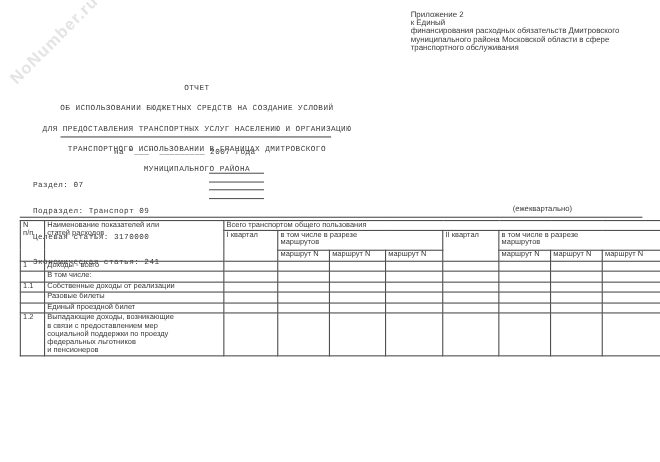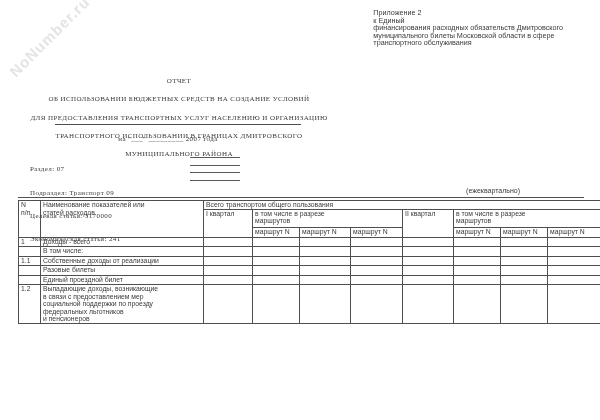--- a/index.html
+++ b/index.html
@@ -12,21 +12,21 @@
     position:absolute; left:6px; top:68px;
     transform:rotate(-45deg); transform-origin:0 0;
     font-size:15px; font-weight:bold; letter-spacing:1px;
     color:#e4e4e4; white-space:nowrap;
   }
   .appendix {
     position:absolute; top:9px; right:37px;
     font-size:7.2px; line-height:7.6px; white-space:nowrap;
   }
   .appendix .indent { padding-right:33px; }
-  .mono { font-family:Liberation Serif, serif; letter-spacing:0.4px; }
+  .mono { font-family:Liberation Mono, monospace; letter-spacing:0.4px; }
   .title-block {
     position:absolute; left:18px; top:66px; width:322px;
     font-size:7px; line-height:6.1px; text-align:center; white-space:pre;
   }
   .org-name {
     position:absolute; left:18px; top:109px; width:322px;
     font-size:7px; text-align:center; white-space:nowrap;
   }
   .org-underline { position:absolute; left:55px; top:124px; width:246px; border-top:1px solid #4f4f4f; }
   .org-caption {
@@ -63,21 +63,21 @@
 <body>
 
 <div class="page">
 
   <div class="watermark">NoNumber.ru</div>
 
   <div class="appendix">
     <div class="indent">Приложение 2</div>
     <div class="indent">к Единый</div>
     <div>финансирования расходных обязательств Дмитровского</div>
-    <div>муниципального билеты Московской области в сфере</div>
+    <div>муниципального района Московской области в сфере</div>
     <div>транспортного обслуживания</div>
   </div>
 
   <div class="title-block mono">
     <div>ОТЧЕТ</div>
     <div>ОБ ИСПОЛЬЗОВАНИИ БЮДЖЕТНЫХ СРЕДСТВ НА СОЗДАНИЕ УСЛОВИЙ</div>
     <div>ДЛЯ ПРЕДОСТАВЛЕНИЯ ТРАНСПОРТНЫХ УСЛУГ НАСЕЛЕНИЮ И ОРГАНИЗАЦИЮ</div>
     <div>ТРАНСПОРТНОГО ИСПОЛЬЗОВАНИИ В ГРАНИЦАХ ДМИТРОВСКОГО</div>
     <div>МУНИЦИПАЛЬНОГО РАЙОНА</div>
   </div>

